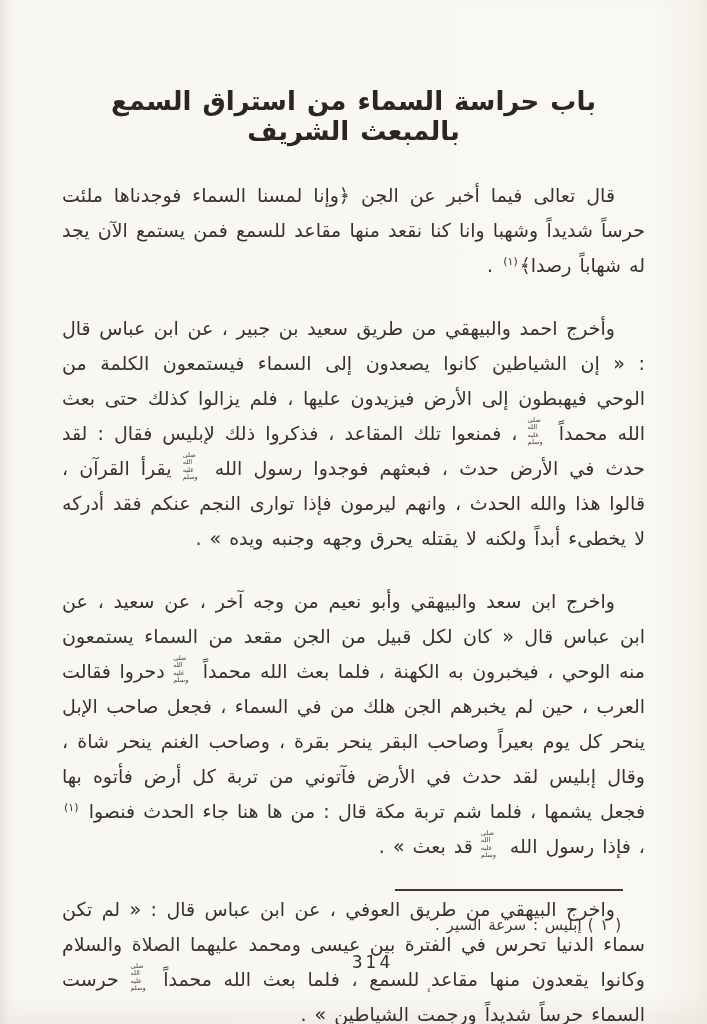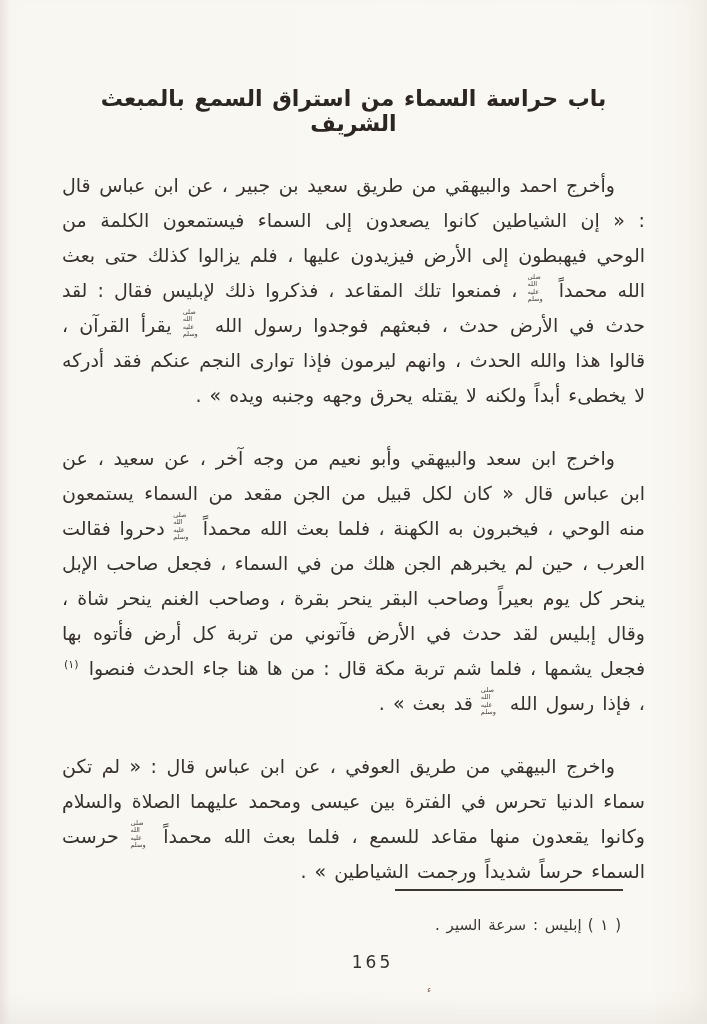--- a/index.html
+++ b/index.html
@@ -22,21 +22,21 @@
     direction: rtl;
     color: #38322d;
   }
   .content {
     position: absolute;
     top: 86px;
     right: 62px;
     left: 62px;
   }
   .title {
-    font-size: 22px;
+    font-size: 26px;
     font-weight: 700;
     text-align: center;
     color: #2c2622;
     margin: 0 0 32px 0;
     letter-spacing: 0px;
     word-spacing: 2px;
   }
   .para {
     font-size: 19px;
     line-height: 35px;
@@ -102,29 +102,30 @@
 </style>
 </head>
 <body>
 
 <div class="page">
 
   <div class="content">
     <h1 class="title">باب حراسة السماء من استراق السمع بالمبعث الشريف</h1>
 
     <div>
+        <p class="para"><span>قال تعالى فيما أخبر عن الجن ﴿وإنا لمسنا السماء فوجدناها ملئت حرساً شديداً وشهبا وانا كنا نقعد منها مقاعد للسمع فمن يستمع الآن يجد له شهاباً رصدا﴾</span><sup class="fref">(١)</sup><span> .</span></p>
         <p class="para"><span>وأخرج احمد والبيهقي من طريق سعيد بن جبير ، عن ابن عباس قال : « إن الشياطين كانوا يصعدون إلى السماء فيستمعون الكلمة من الوحي فيهبطون إلى الأرض فيزيدون عليها ، فلم يزالوا كذلك حتى بعث الله محمداً </span><span class="saw">صلى الله عليه وسلم</span><span> ، فمنعوا تلك المقاعد ، فذكروا ذلك لإبليس فقال : لقد حدث في الأرض حدث ، فبعثهم فوجدوا رسول الله </span><span class="saw">صلى الله عليه وسلم</span><span> يقرأ القرآن ، قالوا هذا والله الحدث ، وانهم ليرمون فإذا توارى النجم عنكم فقد أدركه لا يخطىء أبداً ولكنه لا يقتله يحرق وجهه وجنبه ويده » .</span></p>
         <p class="para"><span>واخرج ابن سعد والبيهقي وأبو نعيم من وجه آخر ، عن سعيد ، عن ابن عباس قال « كان لكل قبيل من الجن مقعد من السماء يستمعون منه الوحي ، فيخبرون به الكهنة ، فلما بعث الله محمداً </span><span class="saw">صلى الله عليه وسلم</span><span> دحروا فقالت العرب ، حين لم يخبرهم الجن هلك من في السماء ،  فجعل صاحب الإبل ينحر كل يوم بعيراً وصاحب البقر ينحر بقرة ، وصاحب الغنم ينحر شاة ، وقال إبليس لقد حدث في الأرض فآتوني من تربة كل أرض فأتوه بها فجعل يشمها ، فلما شم تربة مكة قال : من ها هنا جاء الحدث فنصوا </span><sup class="fref">(١)</sup><span> ، فإذا رسول الله </span><span class="saw">صلى الله عليه وسلم</span><span> قد بعث » .</span></p>
         <p class="para"><span>واخرج البيهقي من طريق العوفي ، عن ابن عباس قال : « لم تكن سماء الدنيا تحرس في الفترة بين عيسى ومحمد عليهما الصلاة والسلام وكانوا يقعدون منها مقاعد للسمع ، فلما بعث الله محمداً </span><span class="saw">صلى الله عليه وسلم</span><span> حرست السماء حرساً شديداً ورجمت الشياطين » .</span></p>
       </div>
   </div>
 
   <div class="footnote-rule"></div>
 
   <div class="footnote">
     <span class="marker">( ١ )</span><span>إبليس : سرعة السير .</span>
   </div>
 
-  <div class="page-number">165</div>
+  <div class="page-number">314</div>
 
   <span class="scan-artifact">ء</span>
 
 </div>
 
 </body></html>

